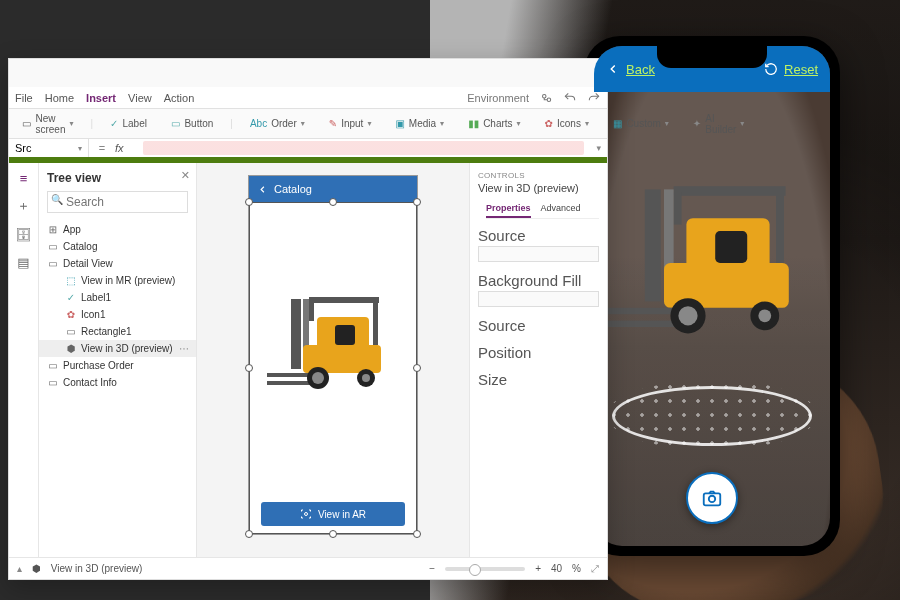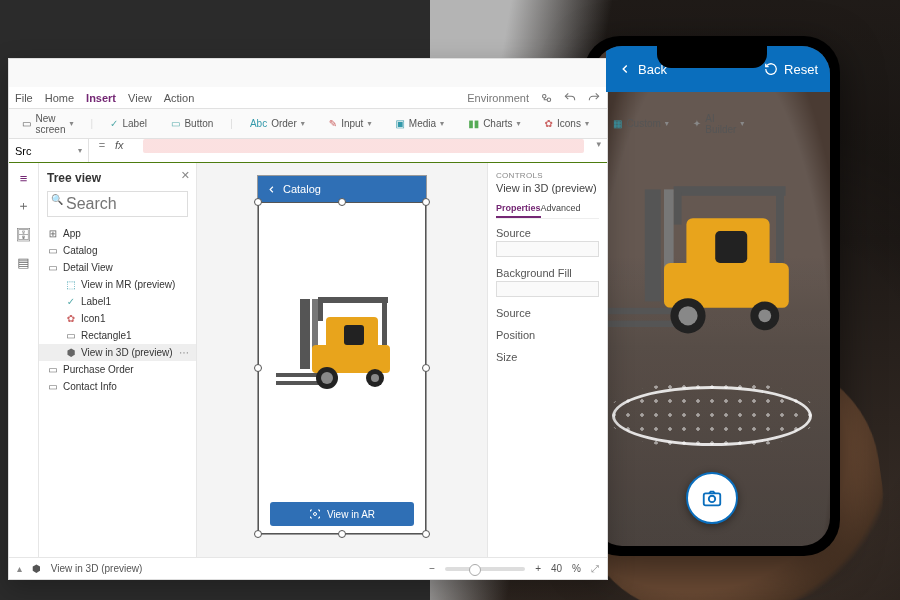--- a/index.html
+++ b/index.html
@@ -18,64 +18,64 @@
   .titlebar .env { margin-left:auto; text-align:right; font-size:9px; line-height:1.1; color:#ccc; }
 
   .menubar { height:22px; border-bottom:1px solid #e1e1e1; display:flex; align-items:center; font-size:11px; color:#555; padding:0 6px; gap:12px; background:#fff; margin-top:28px; }
   .menubar span.sel { color:#742774; font-weight:600; }
   .menubar .right { margin-left:auto; display:flex; gap:10px; align-items:center; color:#777;}
 
   .toolbar { height:30px; border-bottom:1px solid #e1e1e1; display:flex; align-items:center; font-size:10px; color:#555; padding:0 6px; gap:10px; background:#fafafa; }
   .toolbar .btn { display:flex; align-items:center; gap:4px; padding:2px 6px; border:1px solid transparent; border-radius:2px; }
   .toolbar .caret { font-size:8px; color:#888; }
 
-  .fxbar { height:24px; border-bottom:1px solid #4d7c0f; display:flex; align-items:flex-start; font-size:11px; background:#fff; }
+  .fxbar { height:24px; border-bottom:6px solid #4d7c0f; display:flex; align-items:center; font-size:11px; background:#fff; }
   .fxbar .prop { width:80px; padding:0 6px; border-right:1px solid #e1e1e1; height:100%; display:flex; align-items:center; }
   .fxbar .eq { width:26px; text-align:center; color:#888; }
   .fxbar .fx { font-style:italic; color:#555; width:28px; }
   .fxbar .formula { flex:1; height:14px; background:linear-gradient(90deg,#f7c2c2,#f7c2c2); border-radius:2px; margin-right:6px; opacity:.5; }
 
   .body { flex:1; display:flex; min-height:0; }
 
   .rail { width:30px; background:#fff; border-right:1px solid #e6e6e6; display:flex; flex-direction:column; align-items:center; padding-top:6px; gap:10px; color:#666; font-size:13px; }
   .rail .glyph { width:18px; height:18px; display:flex; align-items:center; justify-content:center; border-radius:2px; }
   .rail .sel { color:#742774; }
 
   .treepane { width:158px; background:#fff; border-right:1px solid #e6e6e6; display:flex; flex-direction:column; }
   .treepane h3 { font-size:12px; font-weight:600; padding:8px 8px 0 8px; color:#333; }
   .treetabs { display:flex; font-size:10px; color:#555; border-bottom:1px solid #eee; padding:0 8px; gap:10px; margin-top:4px; }
   .treetabs span { padding:4px 0; }
   .treetabs .sel { color:#333; border-bottom:2px solid #742774; font-weight:600; }
   .search { margin:6px 8px; position:relative; }
-  .search input { width:100%; font-size:16px; padding:3px 4px 3px 18px; border:1px solid #ddd; }
+  .search input { width:100%; font-size:12px; padding:3px 4px 3px 18px; border:1px solid #ddd; }
   .search .mag { position:absolute; left:4px; top:3px; font-size:10px; color:#888; }
   .tree { font-size:10px; color:#333; overflow:auto; padding:2px 0 6px 0; }
   .node { display:flex; align-items:center; gap:4px; padding:3px 6px 3px 8px; white-space:nowrap; }
   .node .ico { width:12px; display:inline-flex; justify-content:center; color:#666; } .node.l2 { padding-left:26px; }
   .node.sel { background:#eee; }
   .node .more { margin-left:auto; color:#888; letter-spacing:1px; }
   .closex { position:absolute; right:6px; top:6px; font-size:11px; color:#888; }
   .treepane { position:relative; }
 
   .canvas { flex:1; background:#f4f4f4; position:relative; display:flex; align-items:flex-start; justify-content:center; padding:12px 4px; }
   .device { width:170px; height:360px; background:#fff; border:1px solid #999; position:relative; }
   .device .hdr { height:26px; background:#2f6fb5; color:#fff; display:flex; align-items:center; font-size:11px; padding:0 8px; gap:6px; }
   .device .body3d { position:absolute; top:26px; left:0; right:0; bottom:36px; display:flex; align-items:center; justify-content:center; }
   .device .arbtn { position:absolute; bottom:8px; left:12px; right:12px; height:24px; background:#2f6fb5; color:#fff; border-radius:3px; display:flex; align-items:center; justify-content:center; font-size:10px; gap:6px; }
   .selbox { position:absolute; border:1px solid #555; }
   .handle { position:absolute; width:8px; height:8px; background:#fff; border:1px solid #555; border-radius:50%; }
 
-  .proppane { width:120px; background:#fff; border-left:1px solid #e6e6e6; padding:8px; font-size:10px; color:#444; }
+  .proppane { width:138px; background:#fff; border-left:1px solid #e6e6e6; padding:8px; font-size:10px; color:#444; }
   .proppane .lbl { color:#888; font-size:8px; text-transform:uppercase; letter-spacing:.3px; }
   .proppane .ttl { font-size:11px; margin:2px 0 6px; }
-  .proptabs { display:flex; font-size:9px; border-bottom:1px solid #eee; margin-bottom:8px;}
+  .proptabs { display:flex; gap:10px; font-size:9px; border-bottom:1px solid #eee; margin-bottom:8px;margin-left:8px;}
   .proptabs span { padding:3px 0; }
   .proptabs .sel { color:#742774; border-bottom:2px solid #742774; font-weight:600;}
   .prow { margin-bottom:10px; }
-  .prow label { display:block; font-size:11px; color:#555; margin-bottom:2px; }
+  .prow label { display:block; font-size:15px; color:#555; margin-bottom:2px; }
   .slot { height:16px; border:1px solid #ddd; background:#fafafa; }
 
   .status { height:22px; border-top:1px solid #e6e6e6; background:#fff; display:flex; align-items:center; font-size:10px; color:#555; padding:0 8px; gap:10px;}
   .status .spacer { flex:1; }
   .status .slider { width:80px; height:4px; background:#ddd; border-radius:2px; position:relative; }
   .status .slider::after { content:""; position:absolute; left:30%; top:-3px; width:10px; height:10px; background:#fff; border:1px solid #aaa; border-radius:50%; }
 
   
   .forklift { position:relative; width:120px; height:110px; }
   .fl-cab { position:absolute; left:44px; top:22px; width:52px; height:40px; background:#e8a41c; border-radius:4px; }
@@ -103,21 +103,21 @@
     background: radial-gradient(ellipse at 40% 40%, #6a4a34 0 60%, #4a3424 75%, transparent 78%);
     border-radius:50% 50% 40% 40%; transform:rotate(-8deg); filter:blur(.3px);
   }
   .phone { position:absolute; right:60px; top:36px; width:256px; height:520px; background:#000; border-radius:36px; padding:10px; box-shadow:0 12px 40px rgba(0,0,0,.5); }
   .screen { width:100%; height:100%; border-radius:28px; overflow:hidden; position:relative;
     background:
       radial-gradient(ellipse at 50% 70%, rgba(255,255,255,.15) 0 120px, transparent 140px),
       linear-gradient(180deg,#4a3b33 0 42%, #3a2e27 60%, #2a211c);
   }
   .notch { position:absolute; top:0; left:50%; transform:translateX(-50%); width:110px; height:22px; background:#000; border-radius:0 0 14px 14px; z-index:3;}
-  .appbar { position:absolute; top:0; left:12px; right:0; height:46px; background:#0a6ebd; color:#ffffff; display:flex; align-items:center; padding:0 12px; font-size:13px; z-index:2;}
+  .appbar { position:absolute; top:0; left:0; right:0; height:46px; background:#0a6ebd; color:#bef264; display:flex; align-items:center; padding:0 12px; font-size:13px; z-index:2;text-decoration:underline;}
   .appbar .l { display:flex; align-items:center; gap:6px;}
   .appbar .r { margin-left:auto; display:flex; align-items:center; gap:6px;}
   .arstage { position:absolute; inset:46px 0 0 0; display:flex; align-items:center; justify-content:center; }
   .ring { position:absolute; bottom:100px; left:50%; transform:translateX(-50%); width:200px; height:60px; border:3px solid rgba(255,255,255,.85); border-radius:50%; }
   .dots { position:absolute; bottom:96px; left:50%; transform:translateX(-50%); width:210px; height:70px;
     background:
       radial-gradient(circle,rgba(255,255,255,.55) 1.5px,transparent 2px) 0 0/14px 14px;
     border-radius:50%; opacity:.9;
   }
   .shutter { position:absolute; bottom:22px; left:50%; transform:translateX(-50%); width:52px; height:52px; background:#fff; border-radius:50%; display:flex; align-items:center; justify-content:center; color:#0a6ebd; font-size:20px; box-shadow:0 2px 8px rgba(0,0,0,.4); border:2px solid #0a6ebd;}

